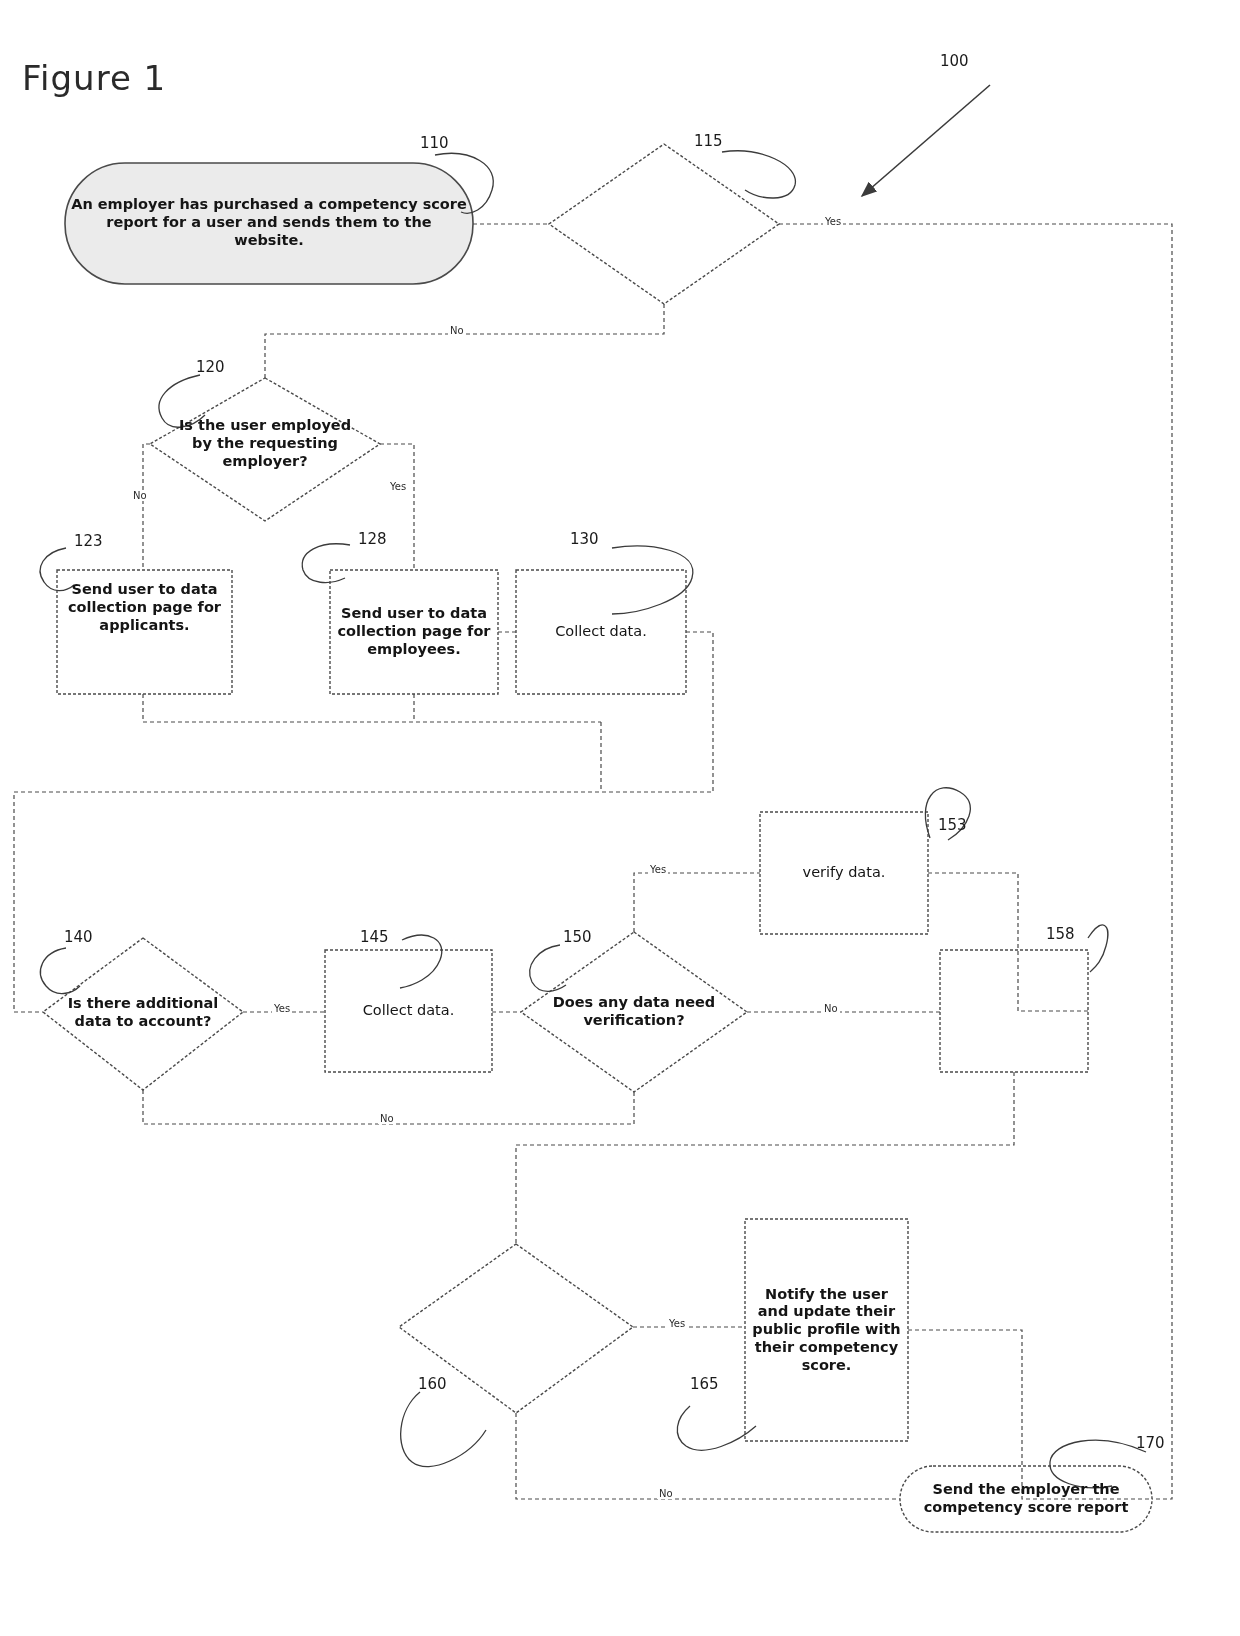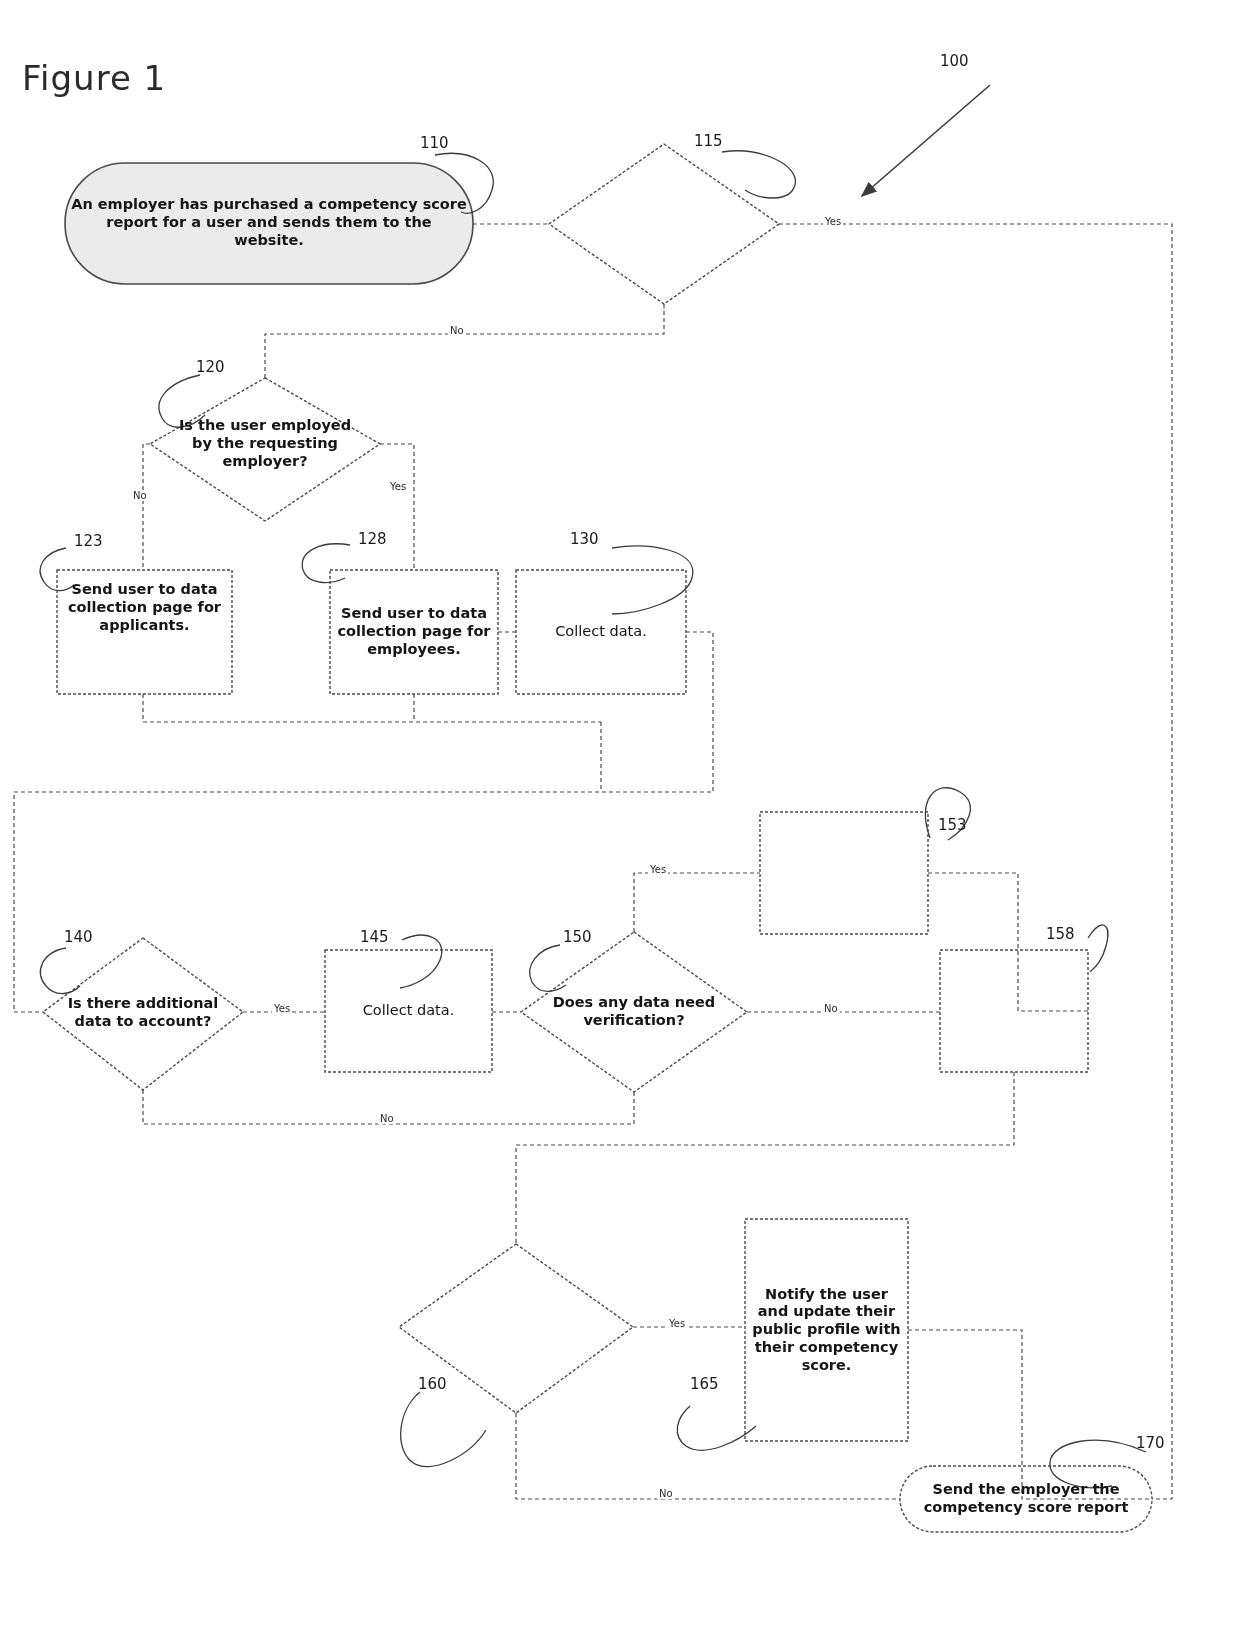--- a/index.html
+++ b/index.html
@@ -183,20 +183,21 @@
   <div class="node-text" style="left:335px; top:575px; width:158px; height:114px;">Send user to data collection page for employees.</div>
 
   <div class="node-text light" style="left:521px; top:575px; width:160px; height:114px;">Collect data.</div>
 
   <div class="node-text" style="left:55px; top:980px; width:176px; height:66px;">Is there additional data to account?</div>
 
   <div class="node-text light" style="left:330px; top:955px; width:157px; height:112px;">Collect data.</div>
 
   <div class="node-text" style="left:544px; top:980px; width:180px; height:64px;">Does any data need verification?</div>
 
+  <div class="node-text light" style="left:765px; top:817px; width:158px; height:112px;">verify data.</div>
 
 
 
   <div class="node-text" style="left:903px; top:1472px; width:246px; height:54px;">Send the employer the competency score report</div>
 
   <div class="node-text" style="left:750px; top:1226px; width:153px; height:208px;">Notify the user and update their public profile with their competency score.</div>
 
   <div class="ref-label" style="left:940px; top:52px;">100</div>
   <div class="ref-label" style="left:420px; top:134px;">110</div>
   <div class="ref-label" style="left:694px; top:132px;">115</div>

